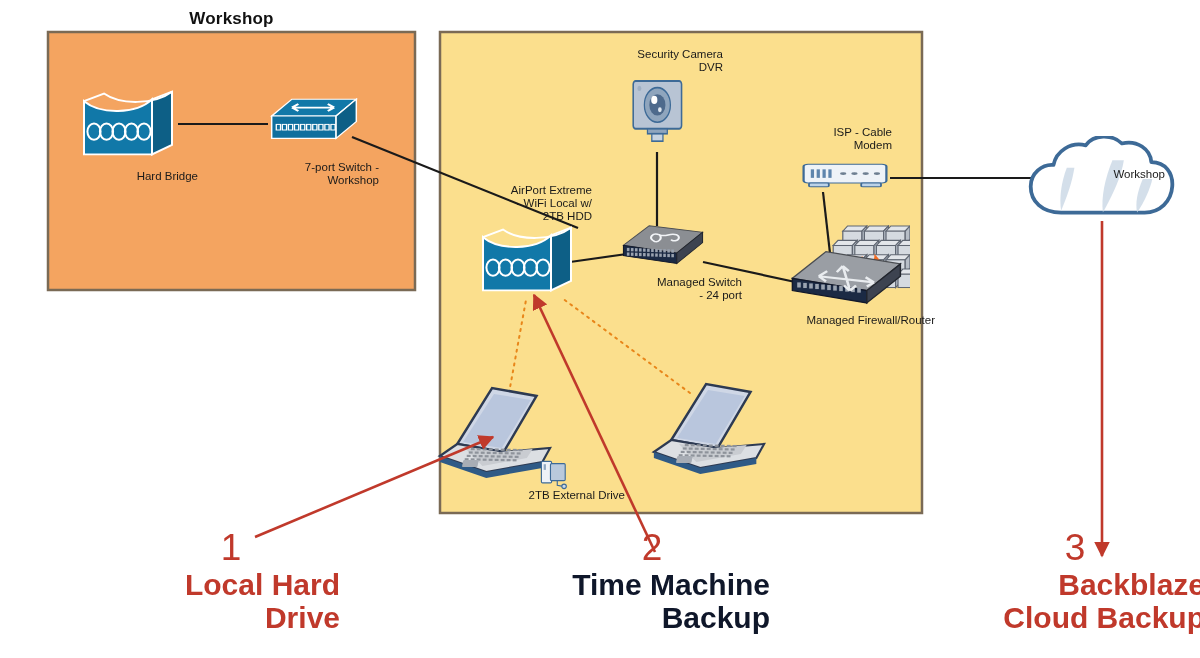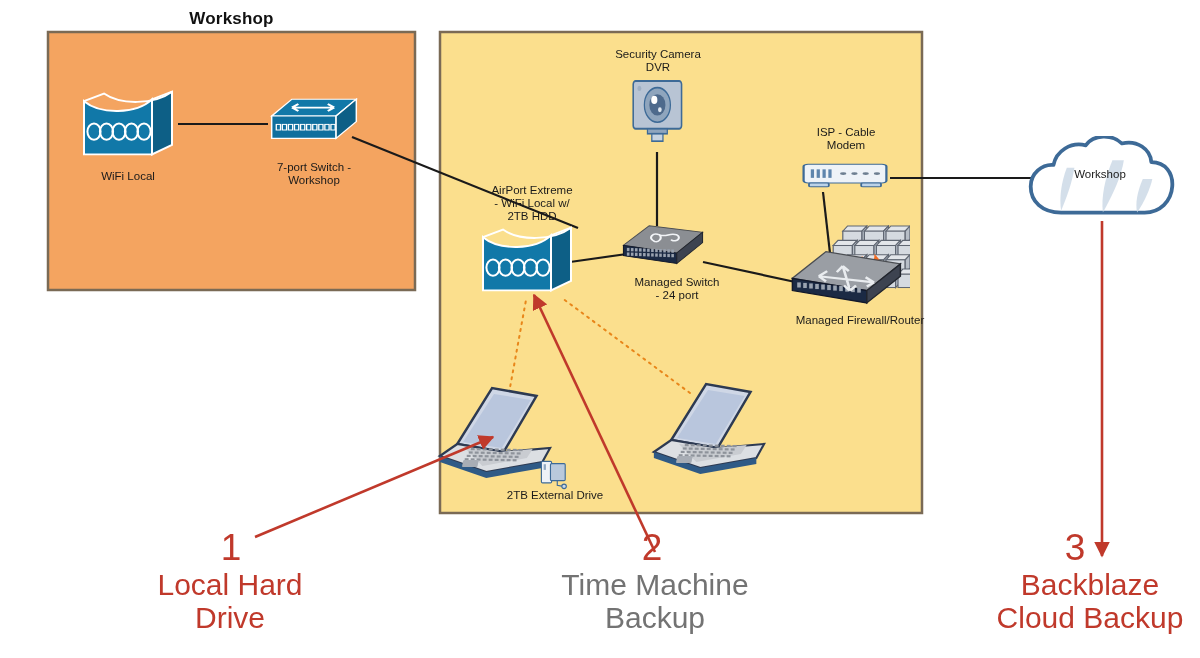--- a/index.html
+++ b/index.html
@@ -7,29 +7,29 @@
     width:1200px;height:658px;background:#ffffff;overflow:hidden;position:relative;
     font-family:"Liberation Sans", sans-serif;
   }
   #stage{position:absolute;left:0;top:0;width:1196px;height:658px;}
   svg.layer{position:absolute;left:0;top:0;width:1200px;height:658px;overflow:visible;}
   .zonetitle{
     position:absolute;font-weight:bold;color:#111;text-align:center;
     font-size:17px;letter-spacing:.2px;
   }
   .nodelabel{
-    position:absolute;text-align:center;color:#1a1a1a;font-size:11.5px;
+    position:absolute;text-align:right;color:#1a1a1a;font-size:11.5px;
     line-height:13px;white-space:pre-line;
   }
   .annot-num{
     position:absolute;color:#c0392b;font-size:37px;font-weight:400;text-align:center;
     line-height:38px;
   }
   .annot-text{
-    position:absolute;color:#c0392b;font-size:30px;font-weight:400;text-align:center;
+    position:absolute;color:#c0392b;font-size:30px;font-weight:700;text-align:right;
     line-height:33px;white-space:pre-line;
   }
   .nodewrap{position:absolute;}
 </style>
 </head>
 <body>
 
 <div id="stage">
 
   <svg class="layer" id="zone-layer">
@@ -57,21 +57,21 @@
             <path d="M6,16 C22,30 58,30 74,14 L74,72 L6,72 Z" fill="#1178a8" stroke="#ffffff" stroke-width="2"></path>
             <path d="M74,14 L94,6 L94,62 L74,72 Z" fill="#0d5f86" stroke="#ffffff" stroke-width="2"></path>
             <path d="M6,16 L26,8 C42,20 76,20 94,6" fill="none" stroke="#ffffff" stroke-width="2"></path>
             <ellipse cx="16" cy="48" rx="6.6" ry="8.5" fill="none" stroke="#ffffff" stroke-width="2"></ellipse>
             <ellipse cx="28.5" cy="48" rx="6.6" ry="8.5" fill="none" stroke="#ffffff" stroke-width="2"></ellipse>
             <ellipse cx="41" cy="48" rx="6.6" ry="8.5" fill="none" stroke="#ffffff" stroke-width="2"></ellipse>
             <ellipse cx="53.5" cy="48" rx="6.6" ry="8.5" fill="none" stroke="#ffffff" stroke-width="2"></ellipse>
             <ellipse cx="66" cy="48" rx="6.6" ry="8.5" fill="none" stroke="#ffffff" stroke-width="2"></ellipse>
           </g>
         </svg></div>
-      <div class="nodelabel" style="left: 58px; top: 170px; width: 140px;">WiFi Local</div>
+      <div class="nodelabel" style="left: 58px; top: 170px; width: 140px;">Hard Bridge</div>
       <div class="nodewrap" style="left: 268px; top: 95px; width: 92px; height: 56px;"><svg width="92" height="56" viewBox="0 0 100 80" preserveAspectRatio="none">
           <g>
             <path d="M4,30 L26,6 L96,6 L74,30 Z" fill="#1178a8" stroke="#ffffff" stroke-width="1.6"></path>
             <path d="M4,30 L74,30 L74,62 L4,62 Z" fill="#0f6f9e" stroke="#ffffff" stroke-width="1.6"></path>
             <path d="M74,30 L96,6 L96,38 L74,62 Z" fill="#0d5f86" stroke="#ffffff" stroke-width="1.6"></path>
             <path d="M26,18 L72,18 M26,18 L33,13 M26,18 L33,23 M72,18 L65,13 M72,18 L65,23" stroke="#ffffff" stroke-width="2.6" fill="none" stroke-linejoin="round"></path>
             <rect x="9" y="42" width="4.6" height="8" fill="none" stroke="#ffffff" stroke-width="1.4"></rect>
             <rect x="15.6" y="42" width="4.6" height="8" fill="none" stroke="#ffffff" stroke-width="1.4"></rect>
             <rect x="22.2" y="42" width="4.6" height="8" fill="none" stroke="#ffffff" stroke-width="1.4"></rect>
             <rect x="28.799999999999997" y="42" width="4.6" height="8" fill="none" stroke="#ffffff" stroke-width="1.4"></rect>
@@ -354,20 +354,20 @@
   <line x1="255" y1="537" x2="493" y2="437" stroke="#c0392b" stroke-width="2.6" marker-end="url(#redarrow)"></line>
       <line x1="655" y1="552" x2="534" y2="295" stroke="#c0392b" stroke-width="2.6" marker-end="url(#redarrow)"></line>
       <line x1="1102" y1="221" x2="1102" y2="556" stroke="#c0392b" stroke-width="2.6" marker-end="url(#redarrow)"></line>
     </svg>
 
   <div id="annot-text-layer">
       <div class="annot-num" style="left: 196px; top: 529px; width: 70px; color: rgb(192, 57, 43);">1</div>
       <div class="annot-text" style="left: 120px; top: 568px; width: 220px; color: rgb(192, 57, 43);">Local Hard
 Drive</div>
       <div class="annot-num" style="left: 617px; top: 529px; width: 70px; color: rgb(192, 57, 43);">2</div>
-      <div class="annot-text" style="left: 540px; top: 568px; width: 230px; color: #737373;">Time Machine
+      <div class="annot-text" style="left: 540px; top: 568px; width: 230px; color: #0f172a;">Time Machine
 Backup</div>
       <div class="annot-num" style="left: 1040px; top: 529px; width: 70px; color: rgb(192, 57, 43);">3</div>
       <div class="annot-text" style="left: 975px; top: 568px; width: 230px; color: rgb(192, 57, 43);">Backblaze
 Cloud Backup</div>
     </div>
 
 </div>
 
 </body></html>

